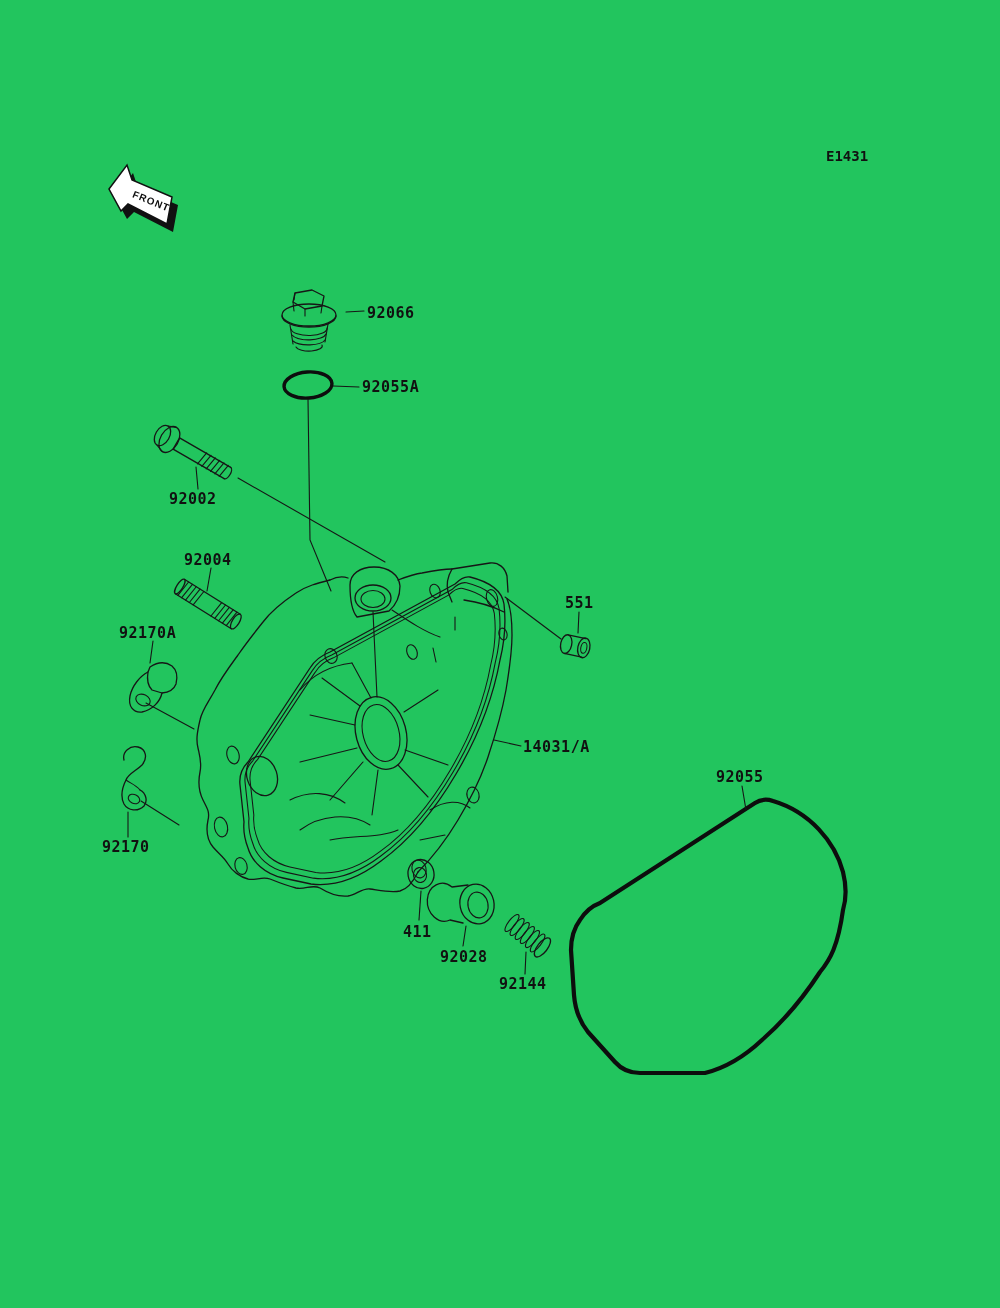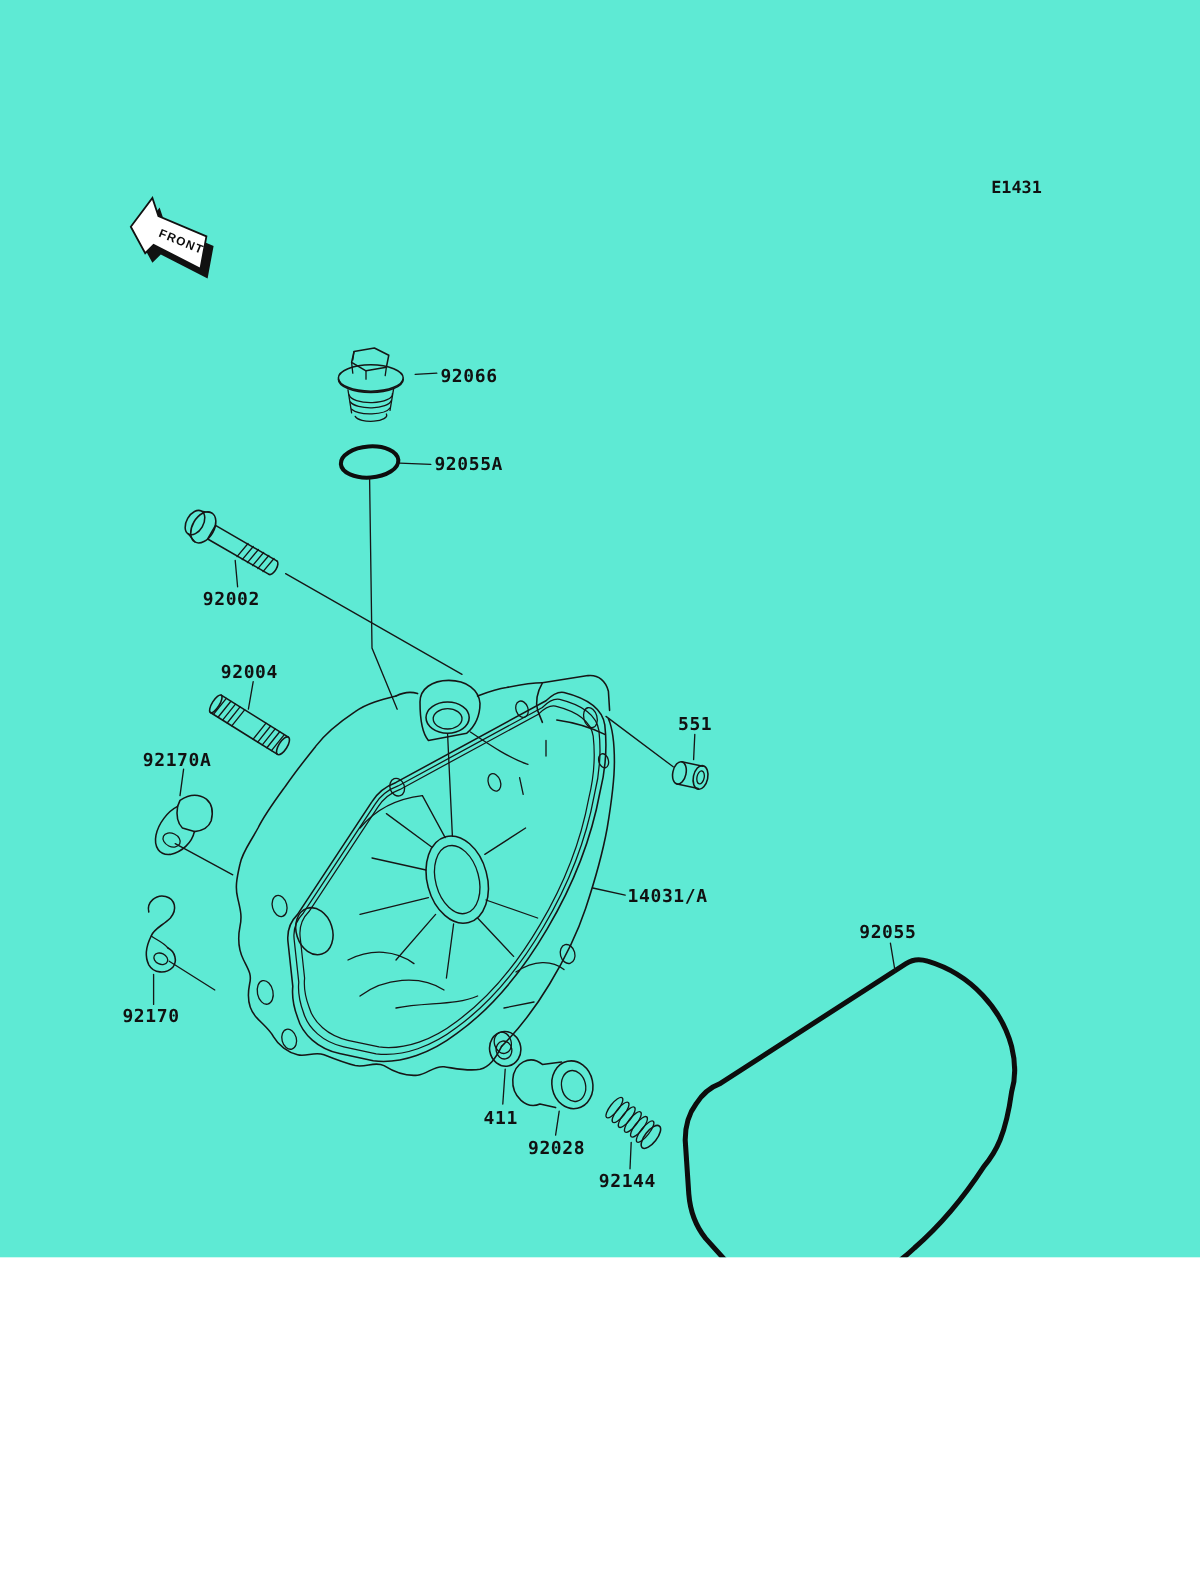--- a/index.html
+++ b/index.html
@@ -1,16 +1,16 @@
 <!DOCTYPE html>
 <html><head>
 <meta charset="utf-8">
 <style>
   html,body{margin:0;padding:0;background:#ffffff;}
-  .page{position:relative;width:1000px;height:1048px;background:#5eead4;overflow:hidden;}
+  .page{position:relative;width:1000px;height:1308px;background:#22c55e;overflow:hidden;}
   svg{display:block;}
   .ln{stroke:#161616;stroke-width:1.3;fill:none;stroke-linecap:round;stroke-linejoin:round;}
   .thin{stroke:#161616;stroke-width:1.1;fill:none;stroke-linecap:round;}
   .thick{stroke:#0d0d0d;stroke-width:4.2;fill:none;stroke-linejoin:round;}
   .oring{stroke:#0d0d0d;stroke-width:3.4;fill:none;}
   .plabel{font-family:"DejaVu Sans Mono",monospace;font-weight:bold;font-size:15px;
           letter-spacing:0.5px;fill:#111;}
   .codelabel{font-family:"DejaVu Sans Mono",monospace;font-weight:bold;font-size:14px;fill:#111;}
   .frontlabel{font-family:"Liberation Sans",sans-serif;font-weight:bold;font-size:10px;
           letter-spacing:1px;fill:#0d0d0d;}

